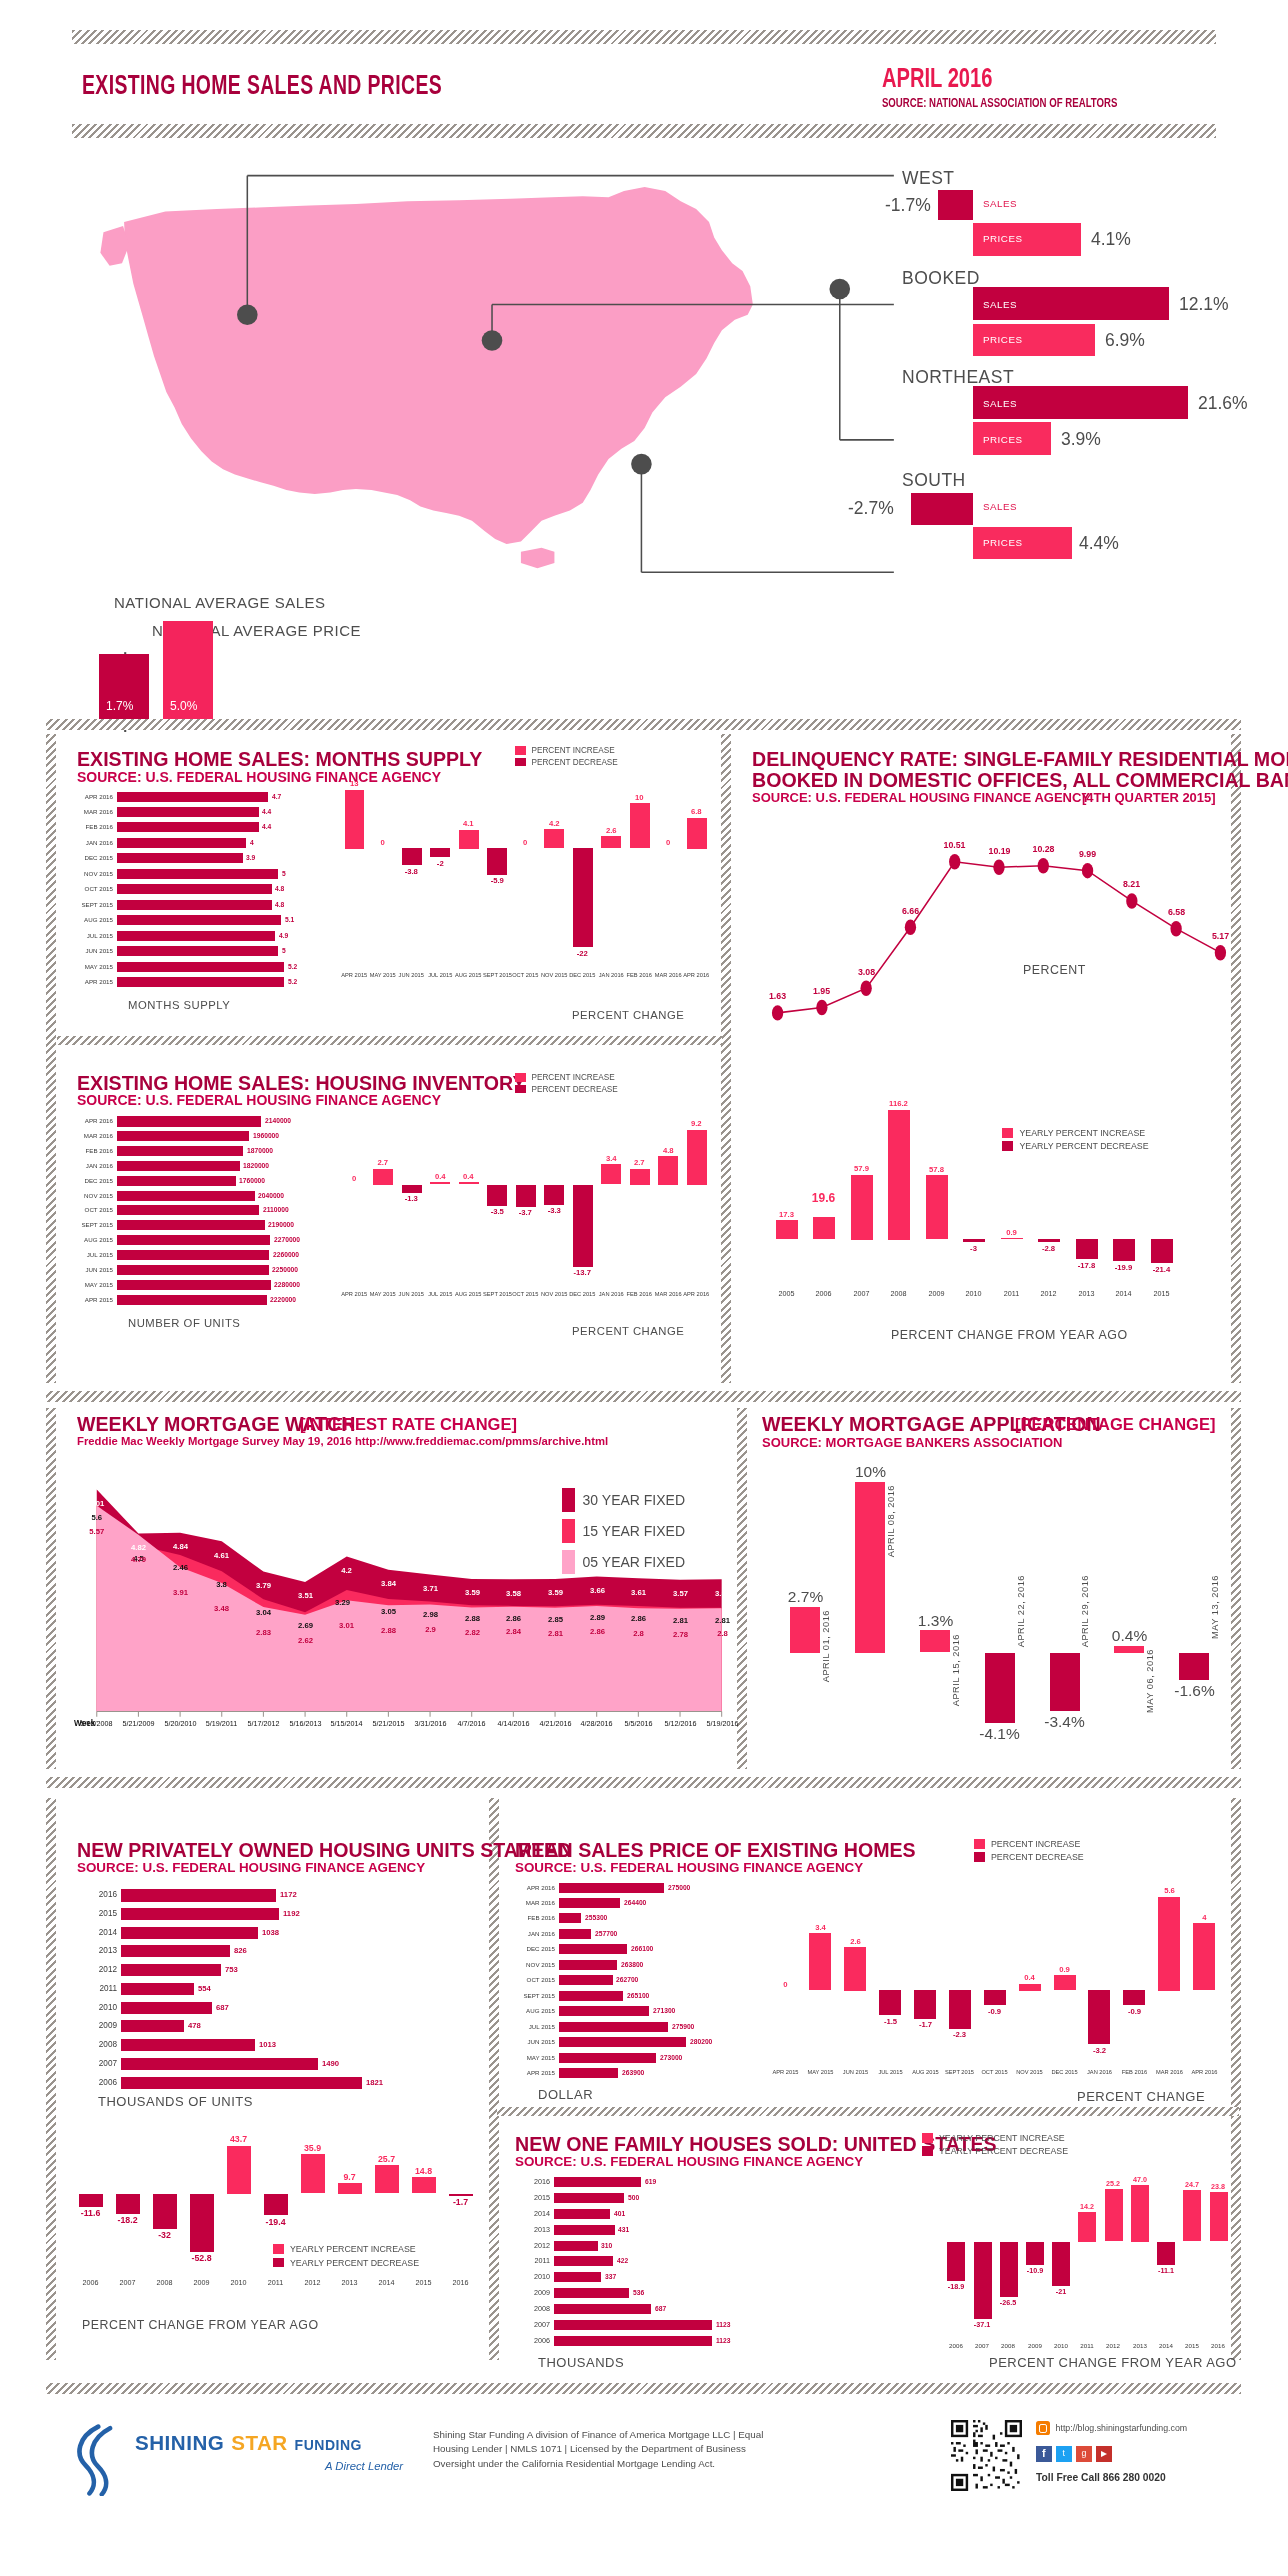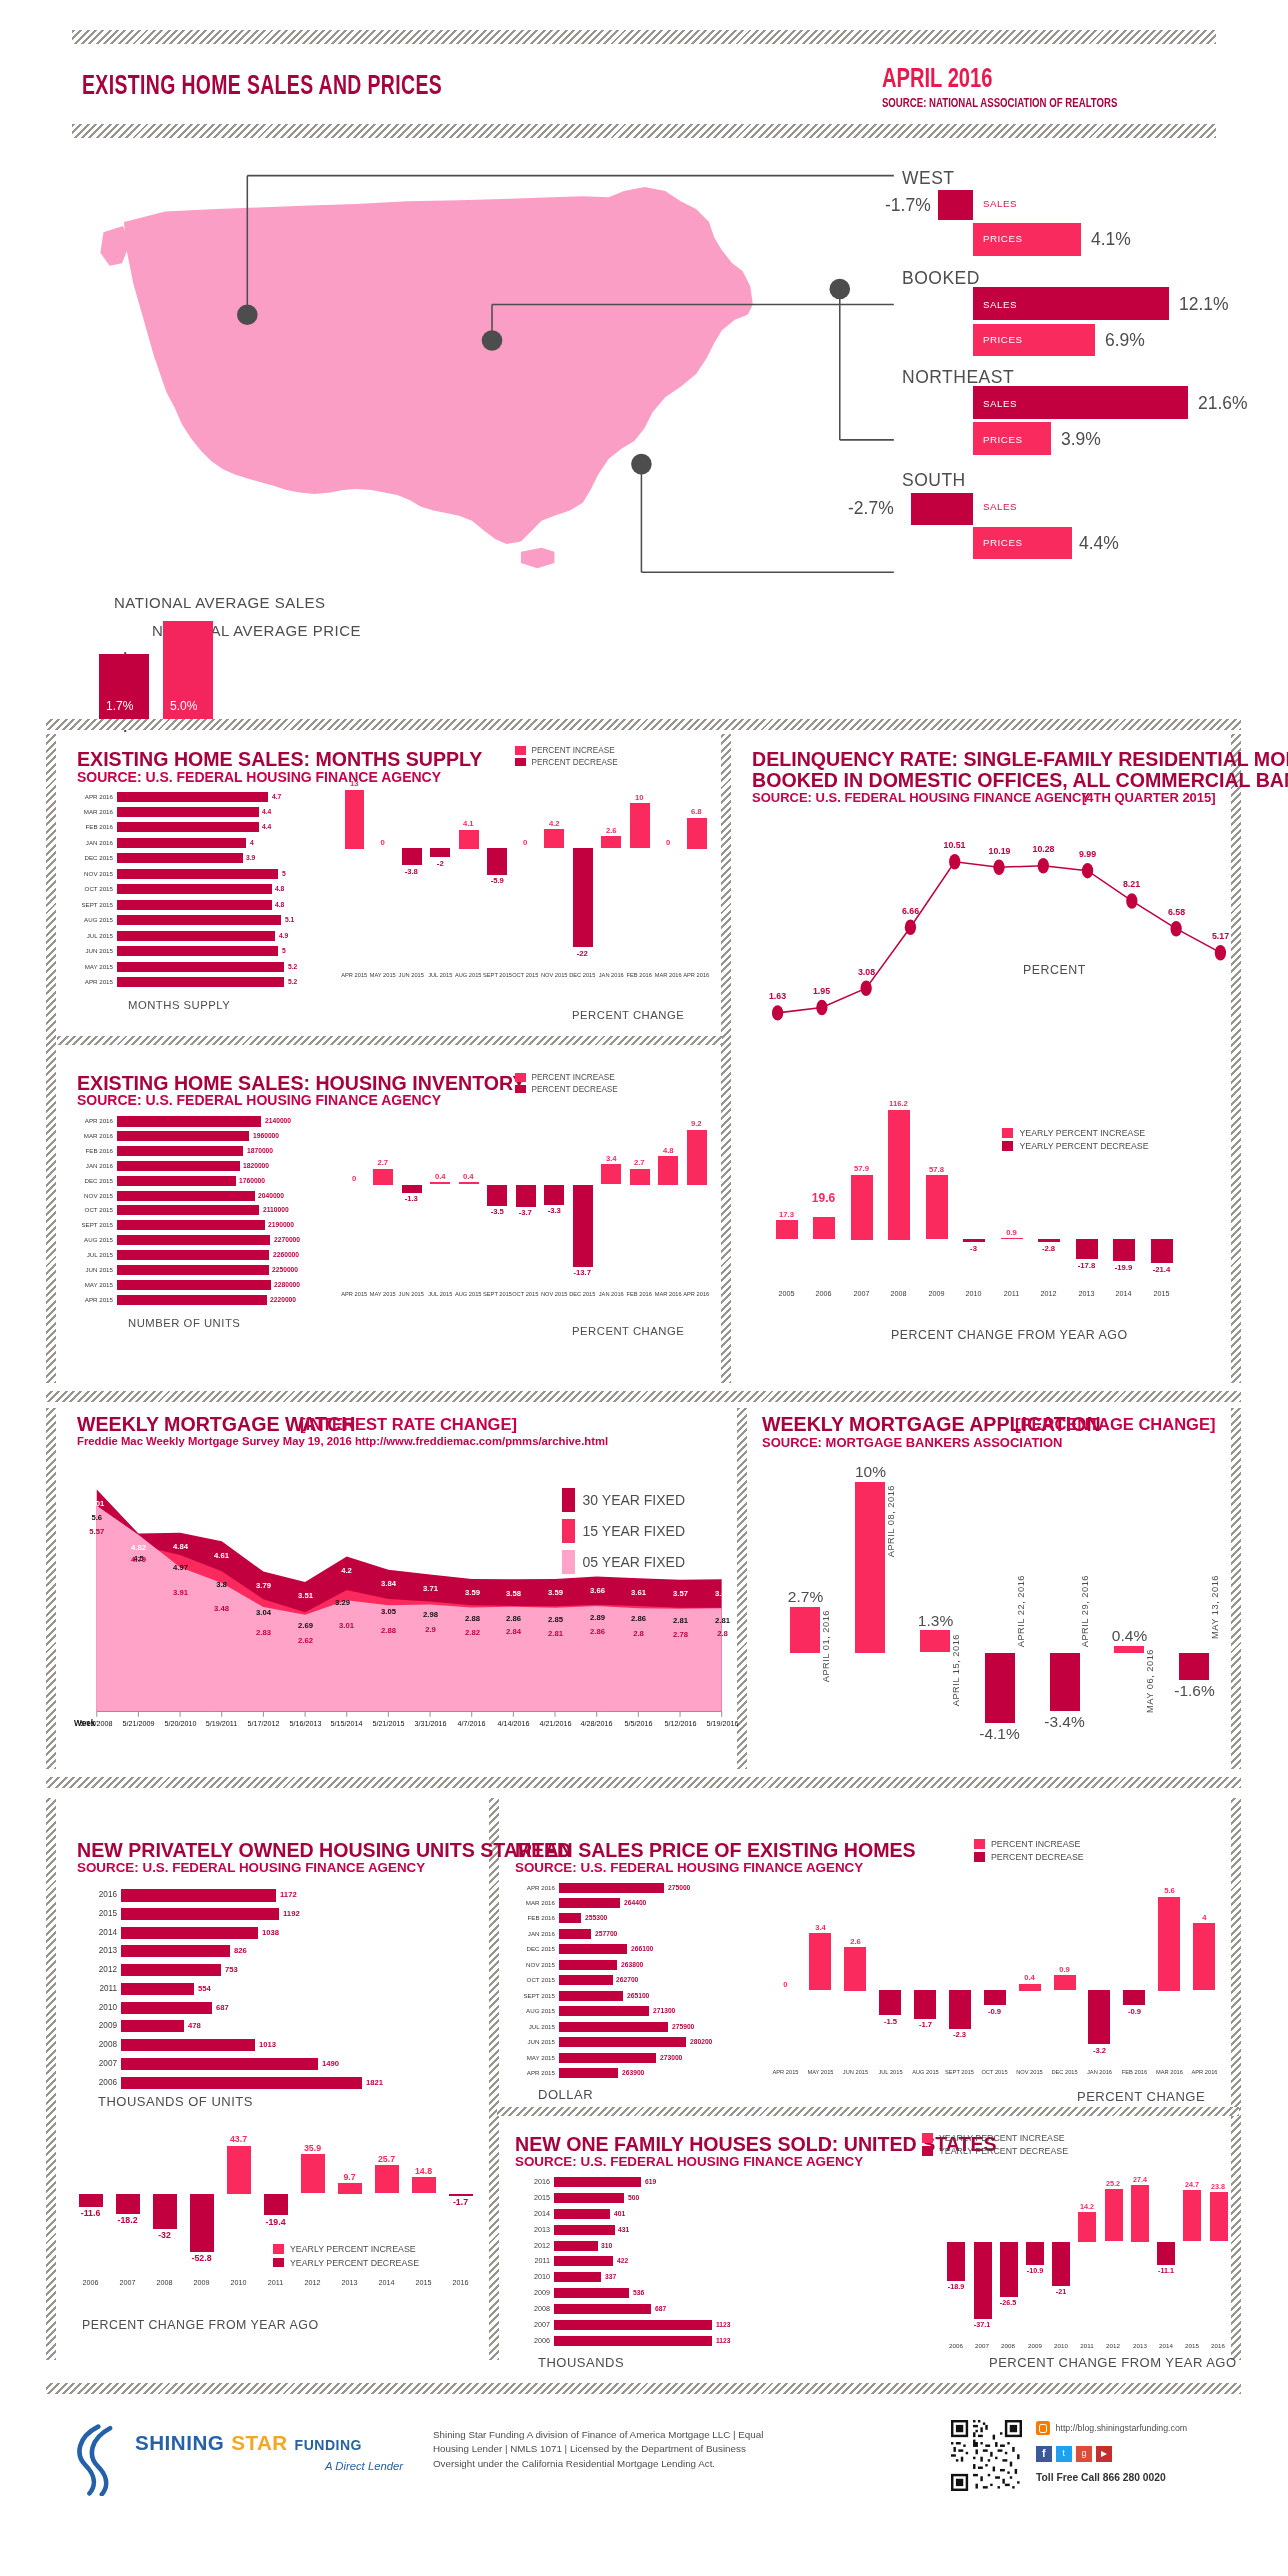--- a/index.html
+++ b/index.html
@@ -592,21 +592,21 @@
     <span style="position:absolute;left:344px;top:136px;width:29px;text-align:center;font-size:7.7px;font-weight:bold;color:#ffffff;">3.71</span>
     <span style="position:absolute;left:386px;top:140px;width:29px;text-align:center;font-size:7.7px;font-weight:bold;color:#ffffff;">3.59</span>
     <span style="position:absolute;left:427px;top:141px;width:29px;text-align:center;font-size:7.7px;font-weight:bold;color:#ffffff;">3.58</span>
     <span style="position:absolute;left:469px;top:140px;width:29px;text-align:center;font-size:7.7px;font-weight:bold;color:#ffffff;">3.59</span>
     <span style="position:absolute;left:511px;top:138px;width:29px;text-align:center;font-size:7.7px;font-weight:bold;color:#ffffff;">3.66</span>
     <span style="position:absolute;left:552px;top:140px;width:29px;text-align:center;font-size:7.7px;font-weight:bold;color:#ffffff;">3.61</span>
     <span style="position:absolute;left:594px;top:141px;width:29px;text-align:center;font-size:7.7px;font-weight:bold;color:#ffffff;">3.57</span>
     <span style="position:absolute;left:636px;top:141px;width:29px;text-align:center;font-size:7.7px;font-weight:bold;color:#ffffff;">3.58</span>
     <span style="position:absolute;left:10.3px;top:65px;width:29px;text-align:center;font-size:7.7px;font-weight:bold;color:#111111;">5.6</span>
     <span style="position:absolute;left:52px;top:106px;width:29px;text-align:center;font-size:7.7px;font-weight:bold;color:#111111;">4.5</span>
-    <span style="position:absolute;left:94px;top:115px;width:29px;text-align:center;font-size:7.7px;font-weight:bold;color:#111111;">4.97</span>
+    <span style="position:absolute;left:94px;top:115px;width:29px;text-align:center;font-size:7.7px;font-weight:bold;color:#111111;">2.46</span>
     <span style="position:absolute;left:135px;top:132px;width:29px;text-align:center;font-size:7.7px;font-weight:bold;color:#111111;">3.8</span>
     <span style="position:absolute;left:177px;top:160px;width:29px;text-align:center;font-size:7.7px;font-weight:bold;color:#111111;">3.04</span>
     <span style="position:absolute;left:219px;top:173px;width:29px;text-align:center;font-size:7.7px;font-weight:bold;color:#111111;">2.69</span>
     <span style="position:absolute;left:256px;top:150px;width:29px;text-align:center;font-size:7.7px;font-weight:bold;color:#111111;">3.29</span>
     <span style="position:absolute;left:302px;top:159px;width:29px;text-align:center;font-size:7.7px;font-weight:bold;color:#111111;">3.05</span>
     <span style="position:absolute;left:344px;top:162px;width:29px;text-align:center;font-size:7.7px;font-weight:bold;color:#111111;">2.98</span>
     <span style="position:absolute;left:386px;top:166px;width:29px;text-align:center;font-size:7.7px;font-weight:bold;color:#111111;">2.88</span>
     <span style="position:absolute;left:427px;top:166px;width:29px;text-align:center;font-size:7.7px;font-weight:bold;color:#111111;">2.86</span>
     <span style="position:absolute;left:469px;top:167px;width:29px;text-align:center;font-size:7.7px;font-weight:bold;color:#111111;">2.85</span>
     <span style="position:absolute;left:511px;top:165px;width:29px;text-align:center;font-size:7.7px;font-weight:bold;color:#111111;">2.89</span>
@@ -1029,21 +1029,21 @@
     <span class="val-dec" style="position:absolute;left:52px;top:134px;width:26px;text-align:center;font-size:7.2px;">-26.5</span>
     <span style="position:absolute;left:83px;top:78px;width:17.5px;height:22.6px;background:#c2003f;"></span>
     <span class="val-dec" style="position:absolute;left:79px;top:102px;width:26px;text-align:center;font-size:7.2px;">-10.9</span>
     <span style="position:absolute;left:109px;top:78px;width:17.5px;height:44px;background:#c2003f;"></span>
     <span class="val-dec" style="position:absolute;left:105px;top:123px;width:26px;text-align:center;font-size:7.2px;">-21</span>
     <span style="position:absolute;left:135px;top:48px;width:17.5px;height:29.5px;background:#fa2a5e;"></span>
     <span class="val-inc" style="position:absolute;left:131px;top:38px;width:26px;text-align:center;font-size:7.2px;">14.2</span>
     <span style="position:absolute;left:162px;top:25px;width:17.5px;height:52px;background:#fa2a5e;"></span>
     <span class="val-inc" style="position:absolute;left:157px;top:15.4px;width:26px;text-align:center;font-size:7.2px;">25.2</span>
     <span style="position:absolute;left:188px;top:20.6px;width:17.5px;height:57px;background:#fa2a5e;"></span>
-    <span class="val-inc" style="position:absolute;left:184px;top:10.8px;width:26px;text-align:center;font-size:7.2px;">27.4</span>
+    <span class="val-inc" style="position:absolute;left:184px;top:10.8px;width:26px;text-align:center;font-size:7.2px;">47.0</span>
     <span style="position:absolute;left:214px;top:78px;width:17.5px;height:23px;background:#c2003f;"></span>
     <span class="val-dec" style="position:absolute;left:210px;top:102px;width:26px;text-align:center;font-size:7.2px;">-11.1</span>
     <span style="position:absolute;left:240px;top:26px;width:17.5px;height:51px;background:#fa2a5e;"></span>
     <span class="val-inc" style="position:absolute;left:236px;top:16.4px;width:26px;text-align:center;font-size:7.2px;">24.7</span>
     <span style="position:absolute;left:267px;top:28px;width:17.5px;height:49px;background:#fa2a5e;"></span>
     <span class="val-inc" style="position:absolute;left:262px;top:18.3px;width:26px;text-align:center;font-size:7.2px;">23.8</span>
     <span class="tick" style="position:absolute;left:0px;top:178px;width:26px;text-align:center;font-size:6.2px;">2006</span>
     <span class="tick" style="position:absolute;left:26px;top:178px;width:26px;text-align:center;font-size:6.2px;">2007</span>
     <span class="tick" style="position:absolute;left:52px;top:178px;width:26px;text-align:center;font-size:6.2px;">2008</span>
     <span class="tick" style="position:absolute;left:79px;top:178px;width:26px;text-align:center;font-size:6.2px;">2009</span>

